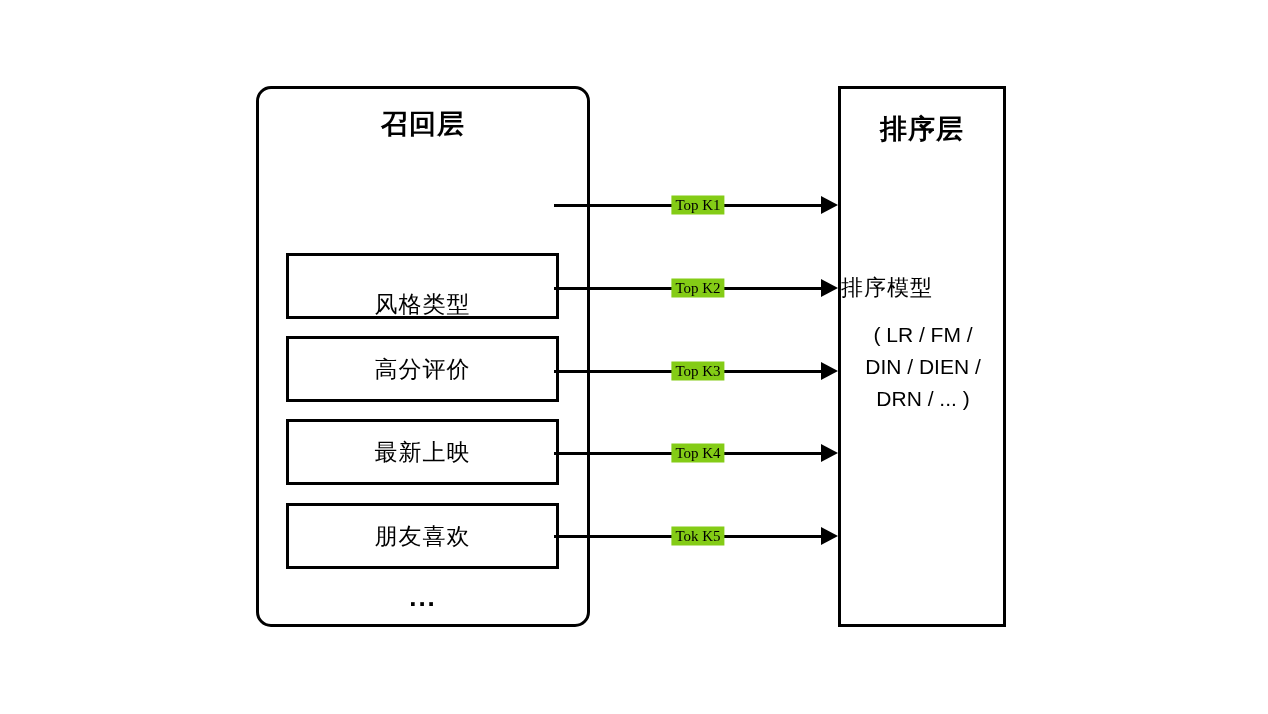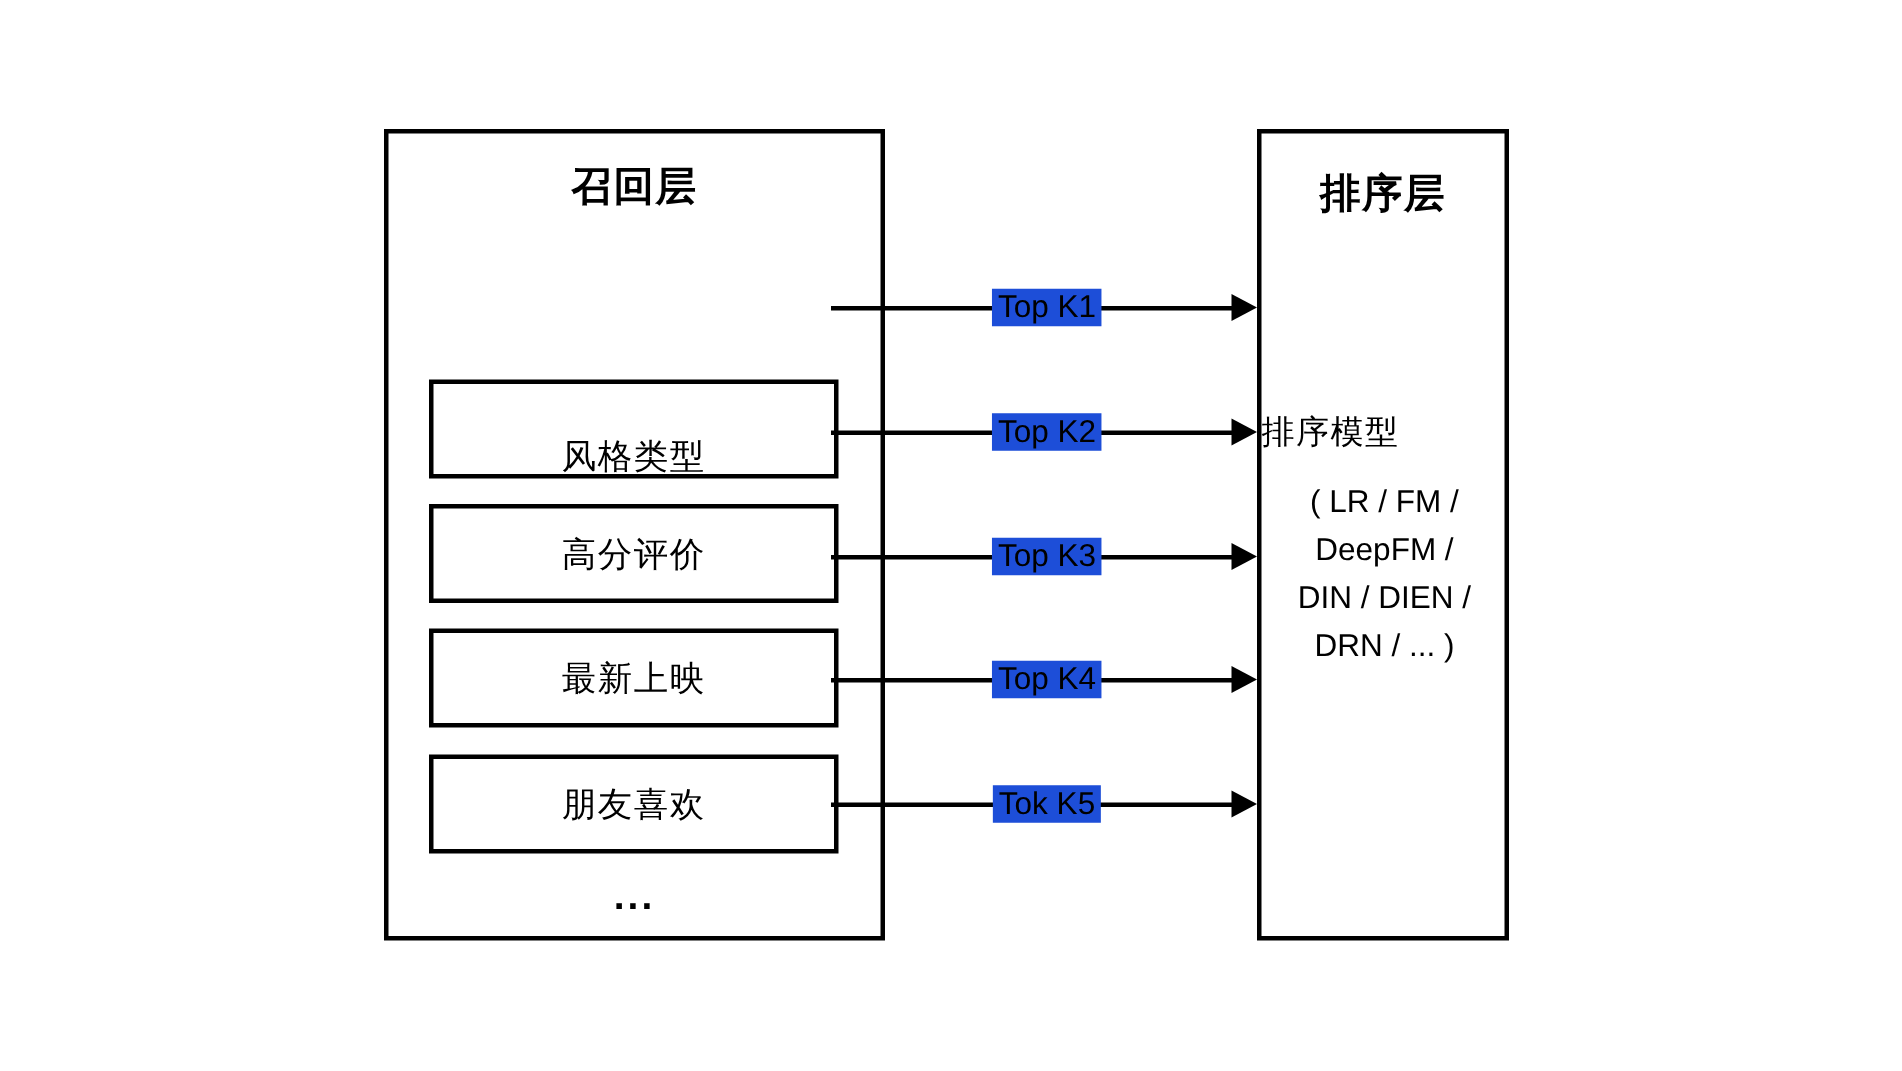--- a/index.html
+++ b/index.html
@@ -25,20 +25,21 @@
     position: absolute;
     background: #ffffff;
     border: 3px solid #000000;
     box-sizing: border-box;
   }
   #recall-panel {
     left: 256px;
     top: 86px;
     width: 334px;
     height: 541px;
+    border-radius: 15px;
   }
   #ranking-panel {
     left: 838px;
     top: 86px;
     width: 168px;
     height: 541px;
   }
 
   .panel-title {
     position: absolute;
@@ -112,26 +113,27 @@
   }
 
   
   .connector {
     position: absolute;
     height: 3px;
     background: #000000;
   }
   .conn-label {
     position: absolute;
-    background: #1d4ed8;
-    font-size: 21px;
+    background: #84cc16;
+    font-size: 15px;
     line-height: 1;
     padding: 2px 4px;
     white-space: nowrap;
     transform: translate(-50%, -50%);
+    font-family: Liberation Serif, serif;
   }
   .arrow-head {
     position: absolute;
     width: 0;
     height: 0;
     border-top: 9px solid transparent;
     border-bottom: 9px solid transparent;
     border-left: 17px solid #000000;
   }
 </style>
@@ -159,21 +161,20 @@
     <div class="ellipsis-dots">...</div>
   </div>
 
   <div class="panel" id="ranking-panel">
     <div class="panel-title">排序层</div>
 
     <div class="rank-model-title">排序模型</div>
 
     <div class="rank-model-detail">
       <span class="dline">( LR / FM /</span>
-      <span class="dline">DeepFM /</span>
       <span class="dline">DIN / DIEN /</span>
       <span class="dline">DRN / ... )</span>
     </div>
   </div>
 
   <div class="connector" style="left: 554px; top: 204px; width: 268px;"></div>
   <div class="arrow-head" style="left: 821px; top: 196px;"></div>
   <div class="conn-label" style="left: 698px; top: 205px;">Top K1</div>
 
   <div class="connector" style="left: 554px; top: 287px; width: 268px;"></div>

